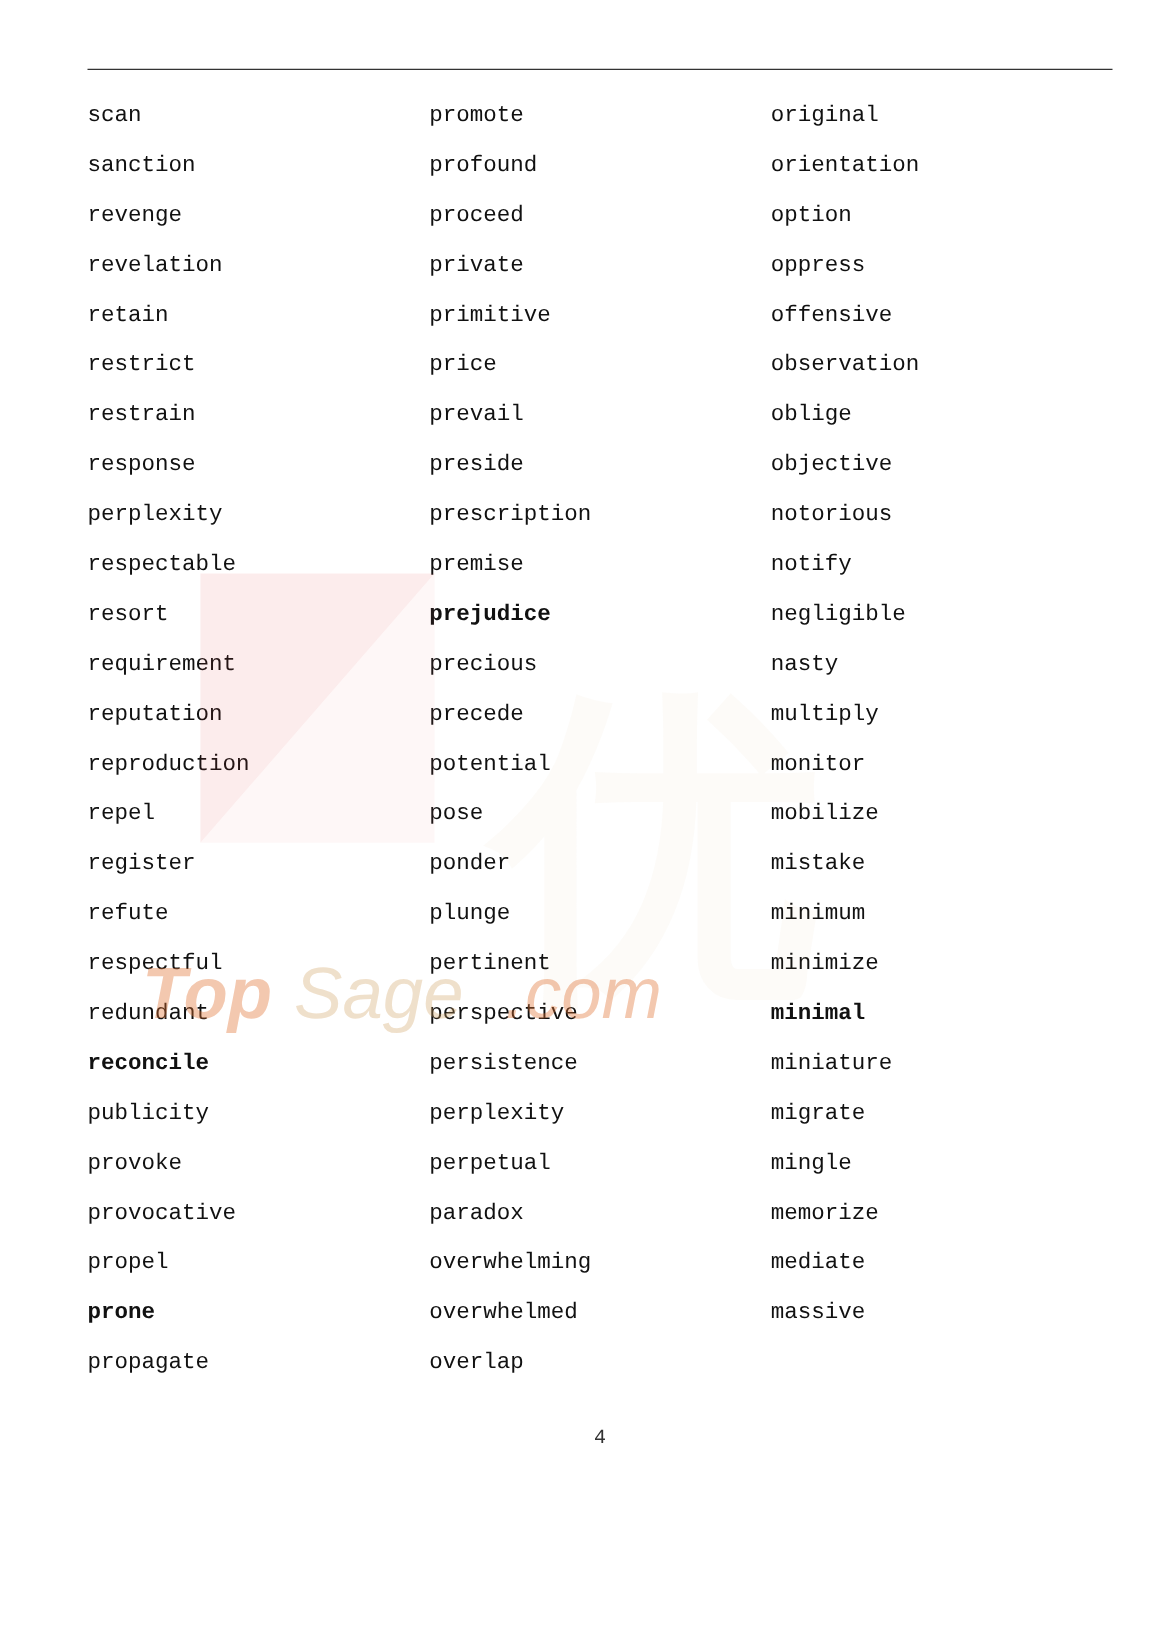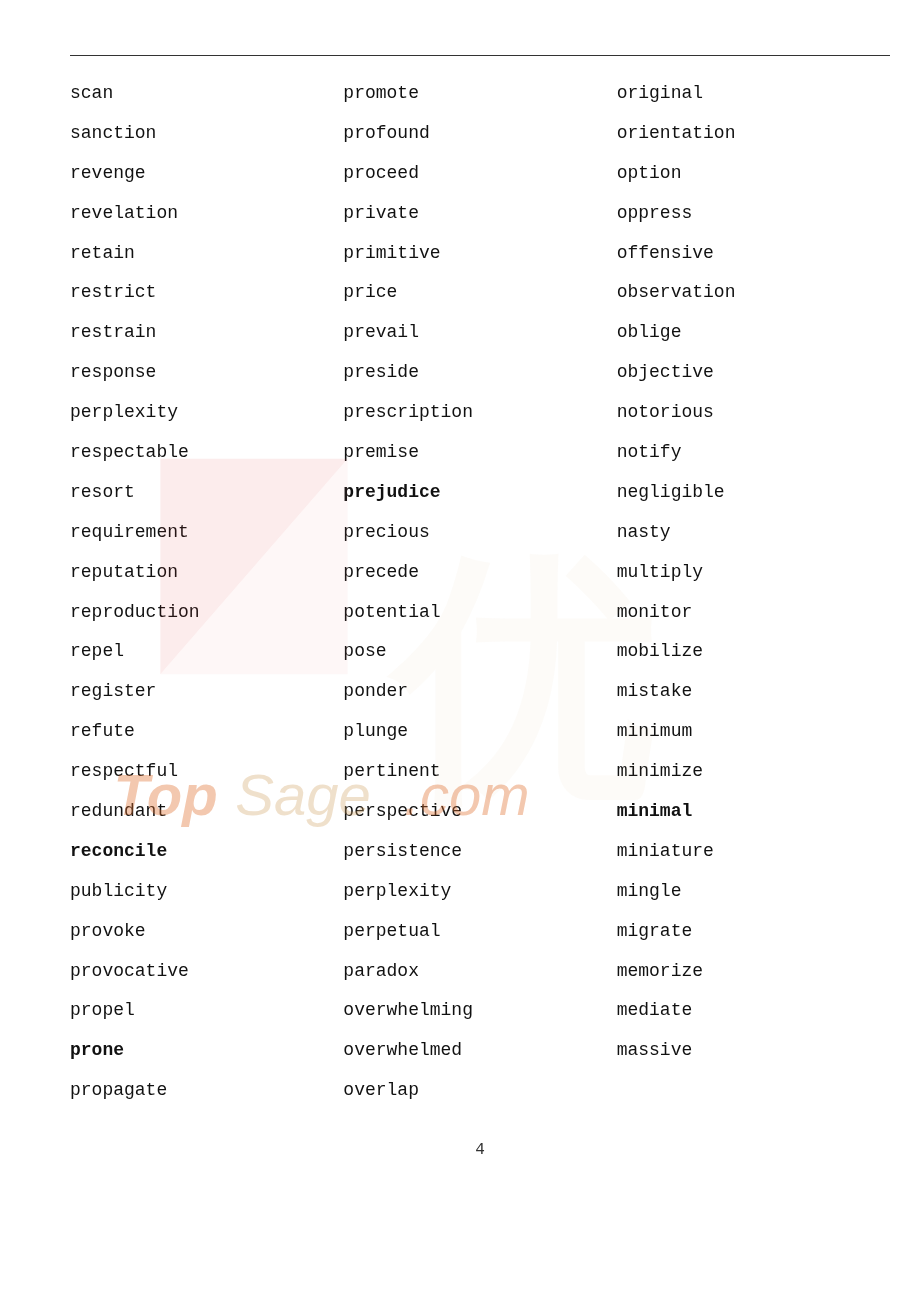--- a/index.html
+++ b/index.html
@@ -165,22 +165,22 @@
         <div class="word-item">negligible</div>
         <div class="word-item">nasty</div>
         <div class="word-item">multiply</div>
         <div class="word-item">monitor</div>
         <div class="word-item">mobilize</div>
         <div class="word-item">mistake</div>
         <div class="word-item">minimum</div>
         <div class="word-item">minimize</div>
         <div class="word-item bold">minimal</div>
         <div class="word-item">miniature</div>
+        <div class="word-item">migrate</div>
         <div class="word-item">mingle</div>
-        <div class="word-item">migrate</div>
         <div class="word-item">memorize</div>
         <div class="word-item">mediate</div>
         <div class="word-item">massive</div>
       </div>
     </div>
 
   <div class="watermark">
     <svg viewBox="0 0 920 1302" xmlns="http://www.w3.org/2000/svg">
 
       <polygon points="140,490 340,490 140,720" fill="#e04040" opacity="0.55"></polygon>

